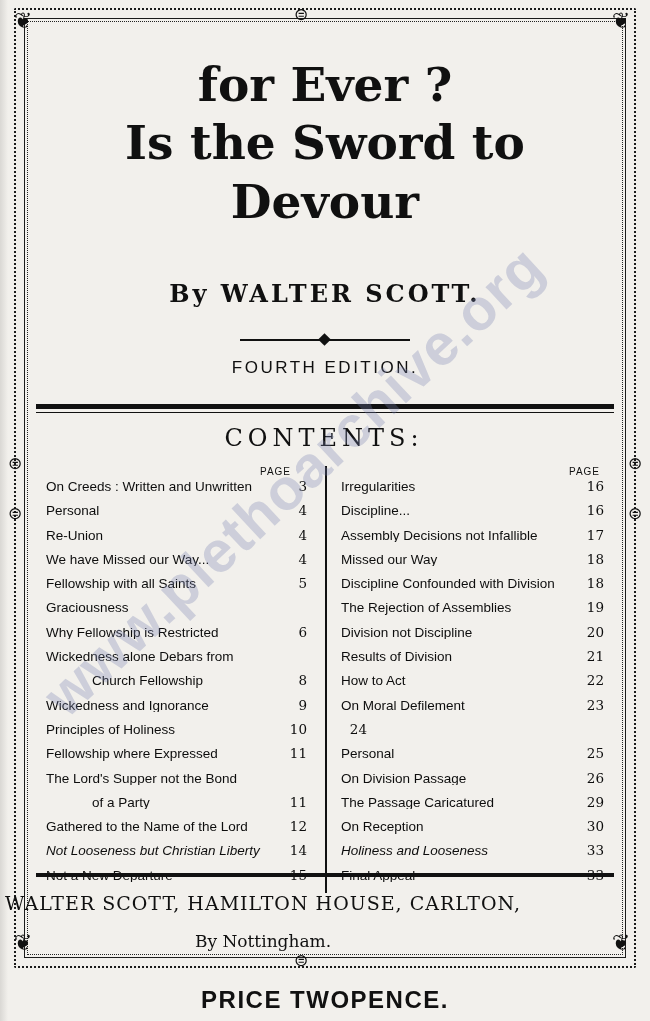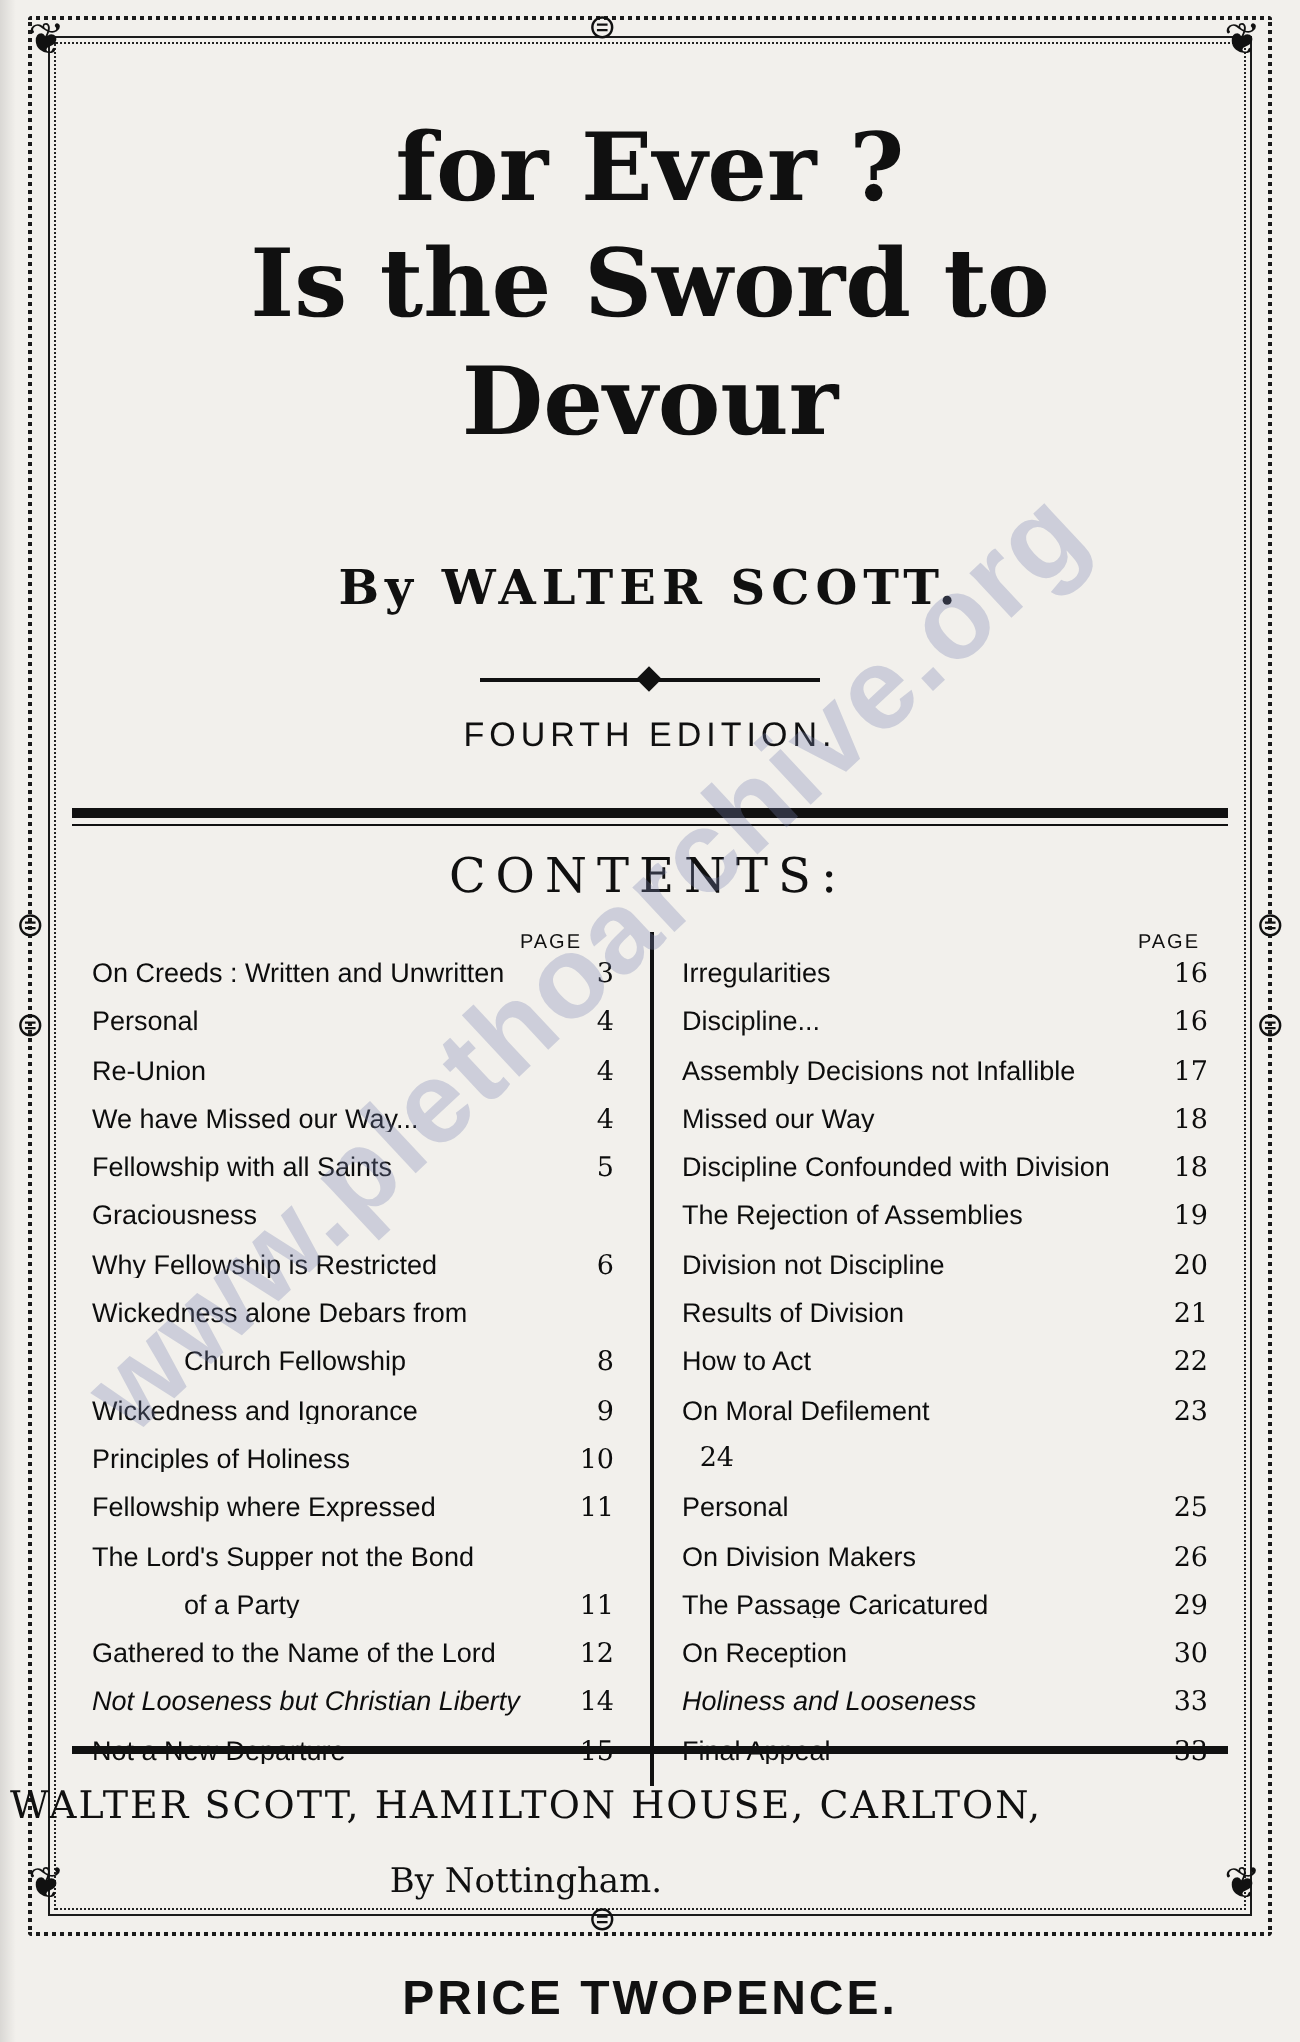--- a/index.html
+++ b/index.html
@@ -455,21 +455,21 @@
             <span class="pg">23</span>
           </div>
           <div class="toc-row">
             <span class="pg">24</span>
           </div>
           <div class="toc-row">
             <span class="label">Personal</span>
             <span class="pg">25</span>
           </div>
           <div class="toc-row">
-            <span class="label">On Division Makers</span>
+            <span class="label">On Division Passage</span>
             <span class="pg">26</span>
           </div>
           <div class="toc-row">
             <span class="label">The Passage Caricatured</span>
             <span class="pg">29</span>
           </div>
           <div class="toc-row">
             <span class="label">On Reception</span>
             <span class="pg">30</span>
           </div>

